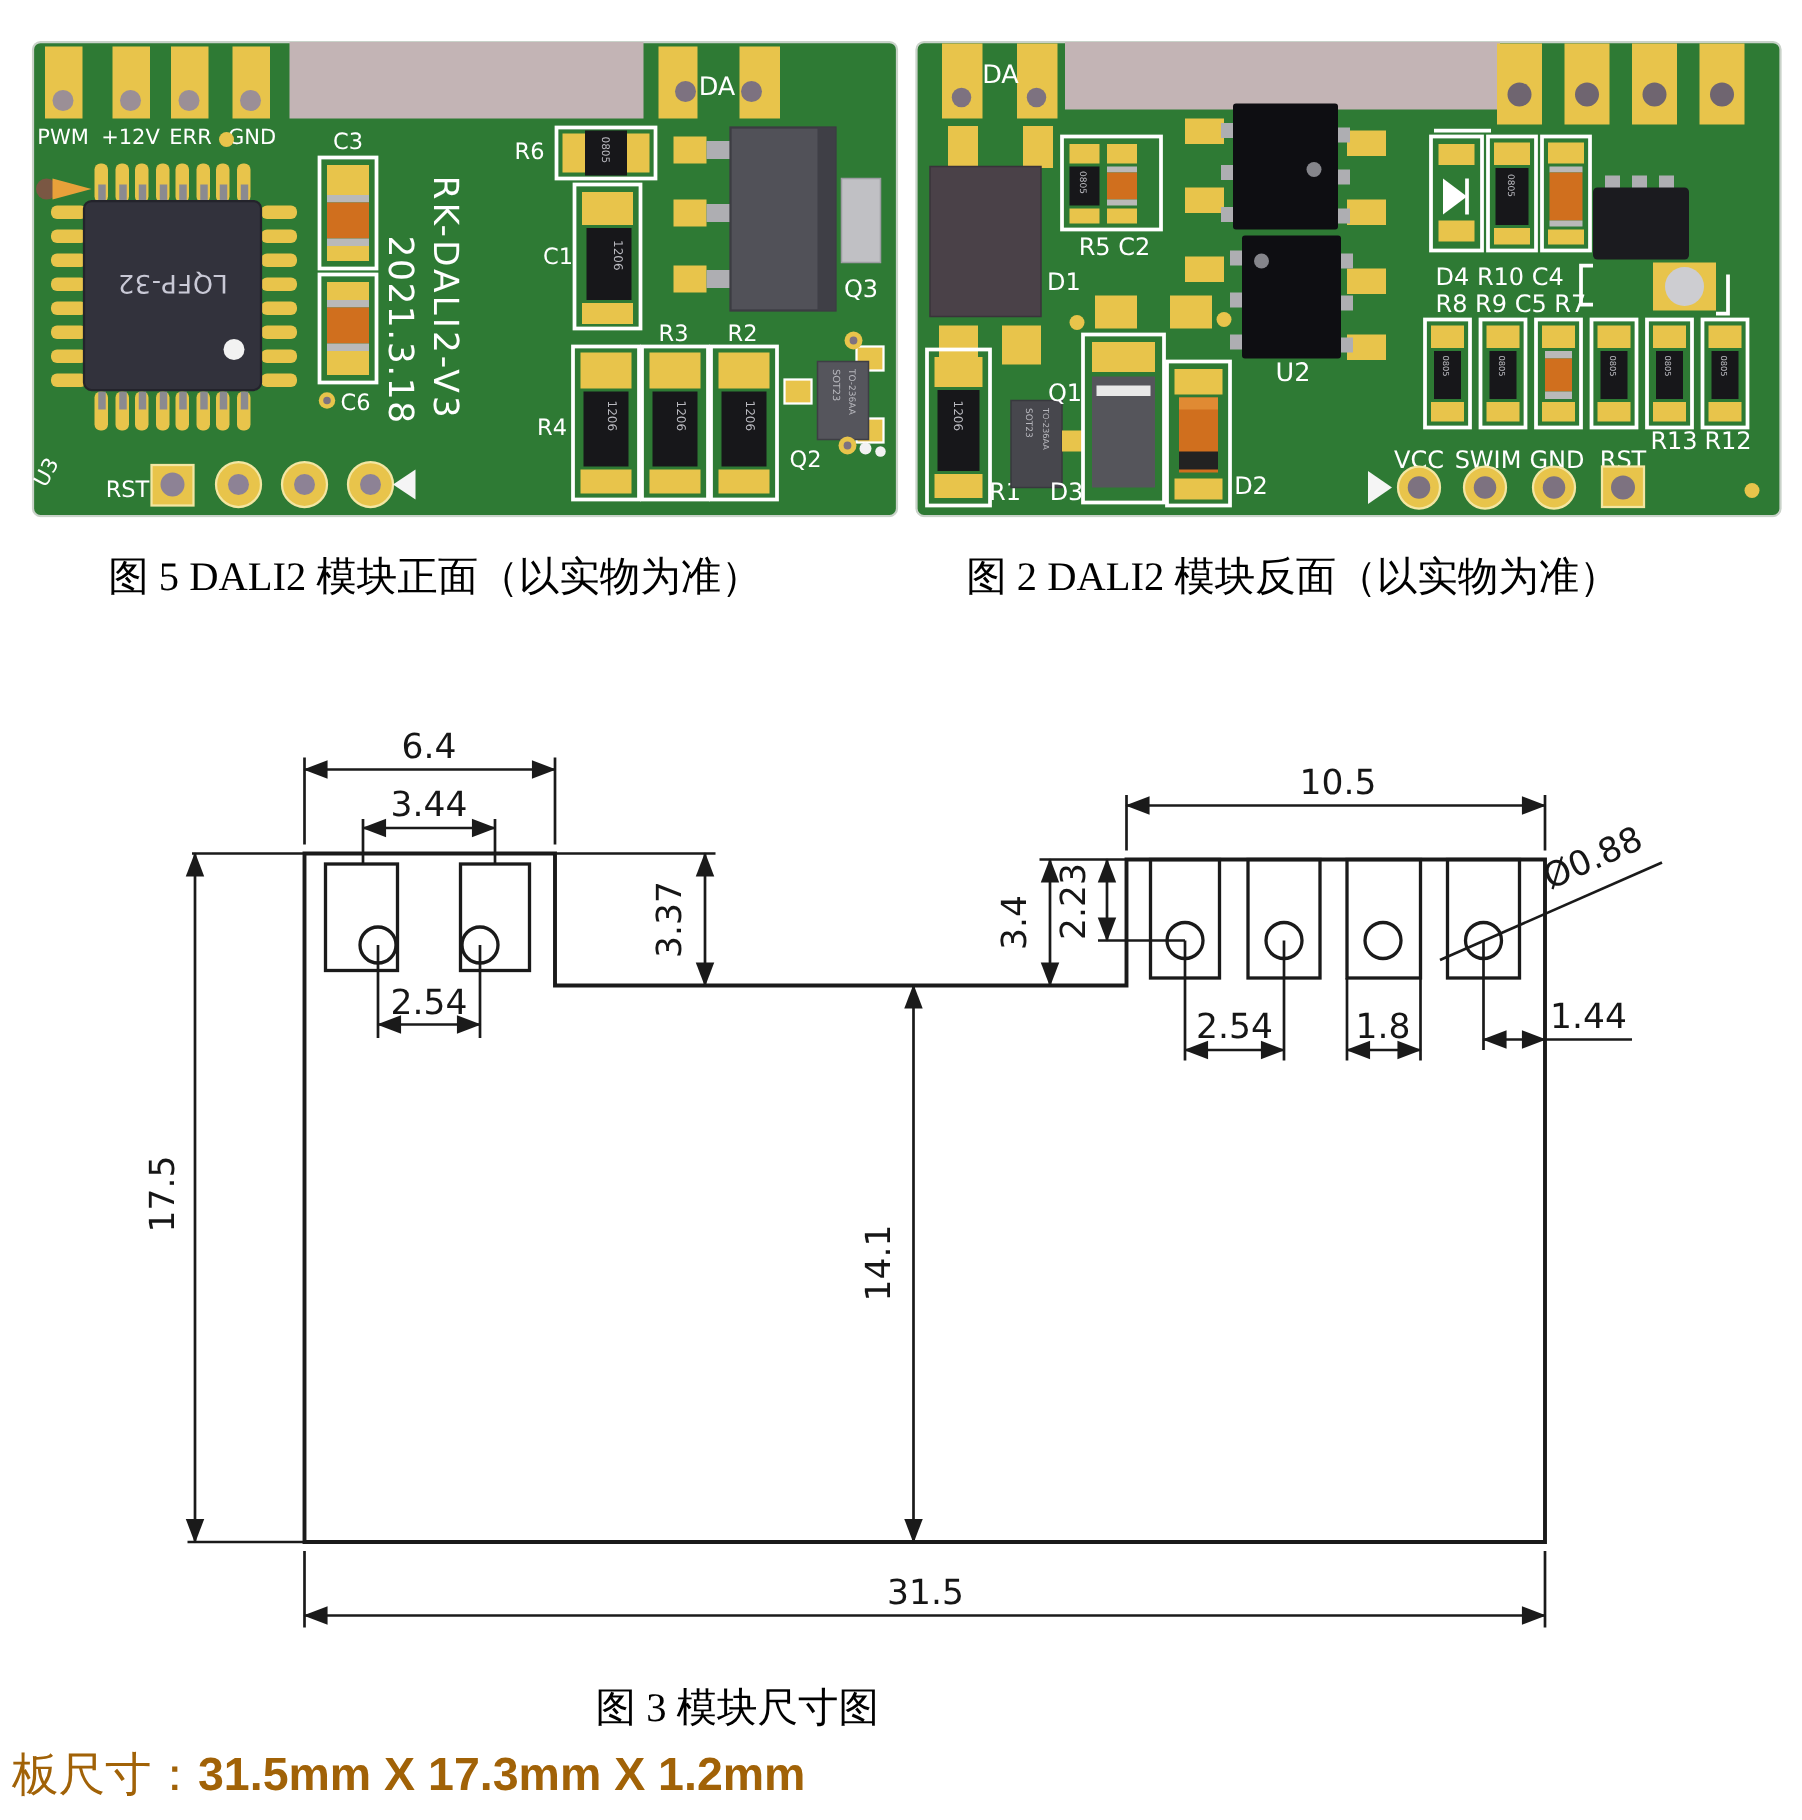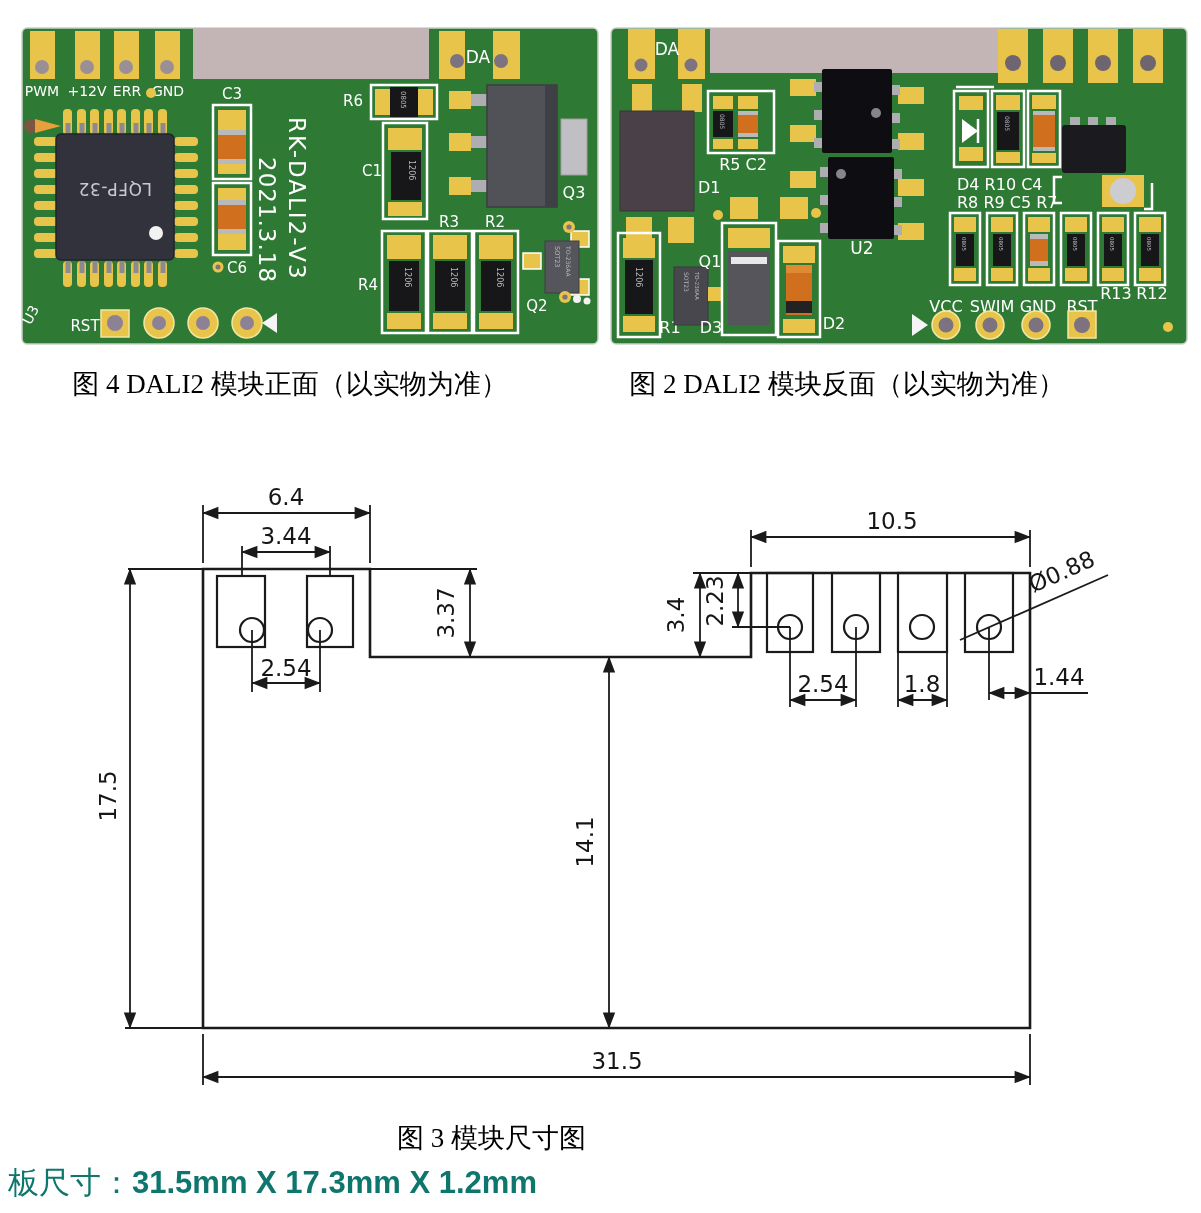--- a/index.html
+++ b/index.html
@@ -1,20 +1,20 @@
 <!DOCTYPE html>
 <html><head>
 <meta charset="utf-8">
 <style>
   html,body{margin:0;padding:0;background:#ffffff;}
   .page{position:relative;width:1201px;height:1213px;background:#ffffff;overflow:hidden;
         font-family:"Liberation Sans",sans-serif;}
   .abs{position:absolute;}
   .caption{font:27px "Liberation Serif",serif;color:#000;text-align:center;white-space:nowrap;}
-  .footer{font:31px "Liberation Serif",serif;color:#0f766e;white-space:nowrap;}
+  .footer{font:31px "Liberation Serif",serif;color:#a16207;white-space:nowrap;}
   .footer .fvalue{font-family:"Liberation Sans",sans-serif;font-weight:600;}
   svg text{font-family:"DejaVu Sans",sans-serif;}
   .silk{fill:#ffffff;}
   .tiny{fill:#b9b9bf;}
   .dimtxt{font-size:23px;fill:#161616;}
   .dline{stroke:#1a1a1a;stroke-width:1.8;fill:none;}
   .oline{stroke:#1a1a1a;stroke-width:2.6;fill:none;}
   .pline{stroke:#1a1a1a;stroke-width:2.2;fill:none;}
 </style>
 </head>
@@ -418,22 +418,22 @@
       <rect x="176" y="238" width="26" height="50" fill="#d06f1e"></rect>
       <rect x="176" y="238" width="26" height="8" fill="#e08a33"></rect>
       <rect x="176" y="274" width="26" height="12" fill="#222222"></rect>
       <rect x="173" y="292" width="32" height="14" fill="#e8c44b"></rect>
     </g>
     <text class="silk" x="224" y="302" font-size="16" text-anchor="middle">D2</text>
     <circle cx="108" cy="188" r="5" fill="#e8c44b"></circle>
     <circle cx="206" cy="186" r="5" fill="#e8c44b"></circle>
   </svg>
 
-  <div class="caption abs" style="left:10px;top:366px;width:560px">图 4 DALI2 模块正面（以实物为准）</div>
-  <div class="caption abs" style="left:607px;top:366px;width:480px">图 2 DALI2 模块反面（以实物为准）</div>
+  <div class="caption abs" style="left:10px;top:366px;width:560px">图 5 DALI2 模块正面（以实物为准）</div>
+  <div class="caption abs" style="left:622px;top:366px;width:480px">图 2 DALI2 模块反面（以实物为准）</div>
 
   <svg class="abs" style="left:80px;top:480px" width="1120" height="620" viewBox="0 0 1120 620">
     <defs>
       <marker id="ar" viewBox="0 0 10 10" refX="9.5" refY="5" markerWidth="11" markerHeight="9" orient="auto-start-reverse">
         <path d="M0,1.2 L10,5 L0,8.8 Z" fill="#1a1a1a"></path>
       </marker>
     </defs>
 
     <g>
       <path class="oline" d="M123,89 H290 V177 H671 V93 H950 V548 H123 Z"></path>

